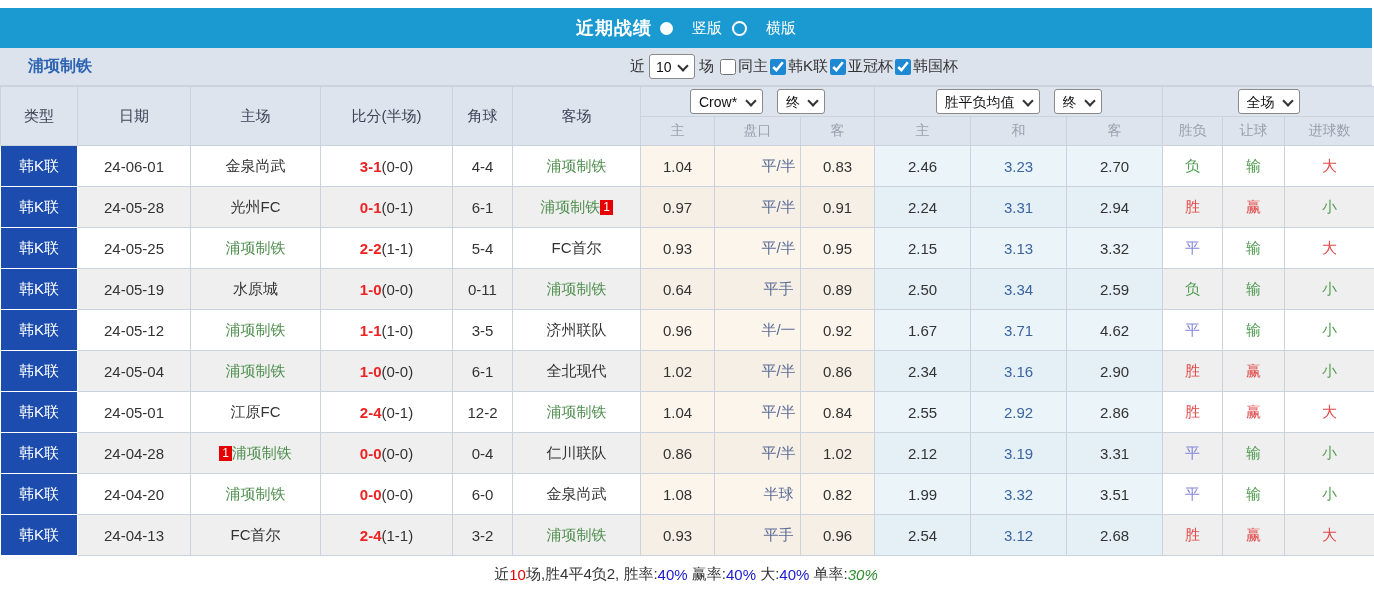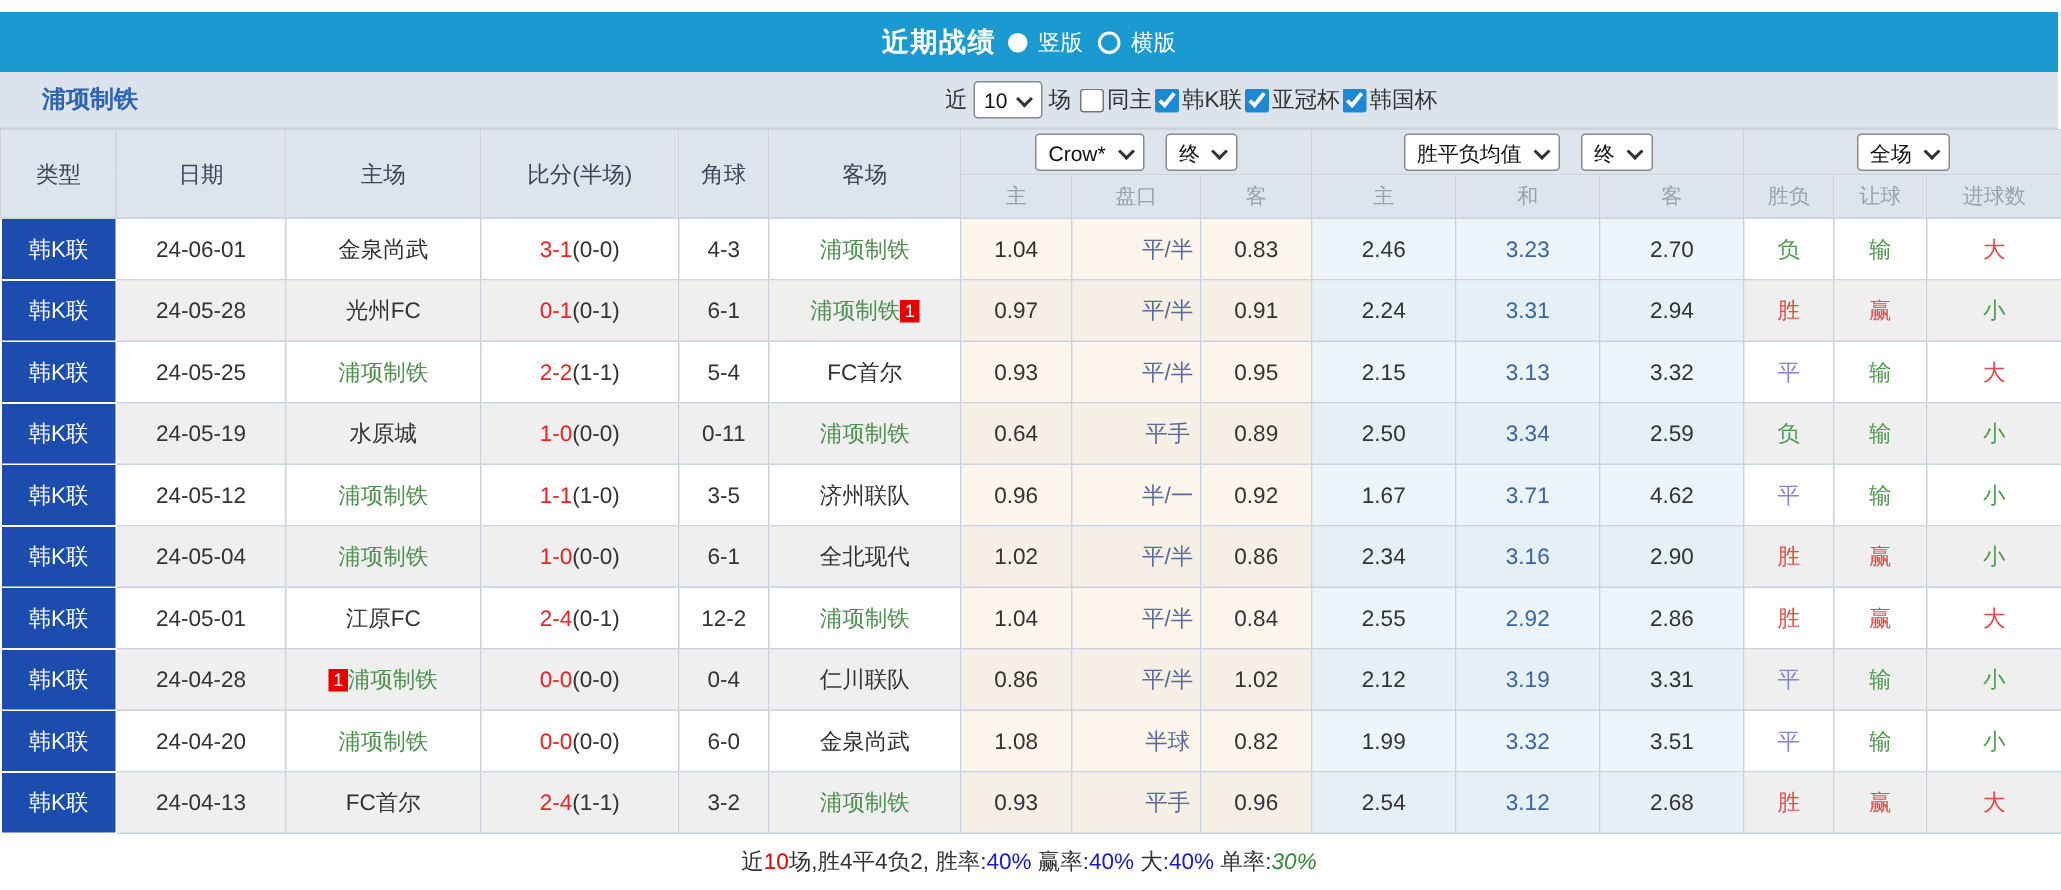--- a/index.html
+++ b/index.html
@@ -10,21 +10,21 @@
     color:#333;
   }
   .page { width:1372px; padding-top:8px; }
 
   
   .titlebar {
     height:40px; background:#1b9ad2; color:#fff;
     display:flex; align-items:center; justify-content:center; gap:8px;
   }
   .titlebar .main-title { font-size:18px; font-weight:bold; letter-spacing:1px; }
-  .radio-opt { display:inline-flex; align-items:center; gap:7px; cursor:pointer; }
+  .radio-opt { display:inline-flex; align-items:center; gap:19px; cursor:pointer; }
   .radio-opt .lbl { font-size:15px; }
   .r-dot { width:13px; height:13px; border-radius:50%; background:#fff; display:inline-block; }
   .r-ring { width:15px; height:15px; border-radius:50%; border:2.5px solid #fff; background:transparent; display:inline-block; }
 
   
   .filterbar {
     height:38px; background:#dce3ed; position:relative;
     display:flex; align-items:center; justify-content:center;
     border-bottom:1px solid #c9d2dd;
   }
@@ -69,21 +69,21 @@
   tbody td { height:41px; font-size:15px; color:#333; background:#fff; }
   tr.even td { background:#efefef; }
   td.type { background:#1c4cae !important; color:#fff; border-color:#fff; }
   td.hc { background:#fbf5ec !important; }
   tr.even td.hc { background:#f6efe5 !important; }
   td.eu { background:#eaf4f9 !important; }
   tr.even td.eu { background:#e4eff6 !important; }
   td.line { color:#5a6b96;padding-left:42px; }
   td.draw-odds { color:#3b64a0; }
   .team-green { color:#4f8f4f; }
-  .score-red { color:#ee2222; }
+  .score-red { color:#ee2222;font-weight:bold; }
   .badge1 {
     display:inline-block; background:#e60000; color:#fff;
     font-size:12px; line-height:15px; padding:0 3px; vertical-align:1px;
   }
   .c-red { color:#e14a4a; }
   .c-green { color:#4f9b4f; }
   .c-blue { color:#8585d8; }
 
   
   .footer {
@@ -198,21 +198,21 @@
         <th class="h-sub">让球</th>
         <th class="h-sub">进球数</th>
       </tr>
     </thead>
     <tbody>
         <tr class="odd">
           <td class="type">韩K联</td>
           <td>24-06-01</td>
           <td><span>金泉尚武</span></td>
           <td><span class="score-red">3-1</span><span>(0-0)</span></td>
-          <td>4-3</td>
+          <td>4-4</td>
           <td><span class="team-green">浦项制铁</span></td>
           <td class="hc">1.04</td>
           <td class="hc line">平/半</td>
           <td class="hc">0.83</td>
           <td class="eu">2.46</td>
           <td class="eu draw-odds">3.23</td>
           <td class="eu">2.70</td>
           <td class="c-green">负</td>
           <td class="c-green">输</td>
           <td class="c-red">大</td>

